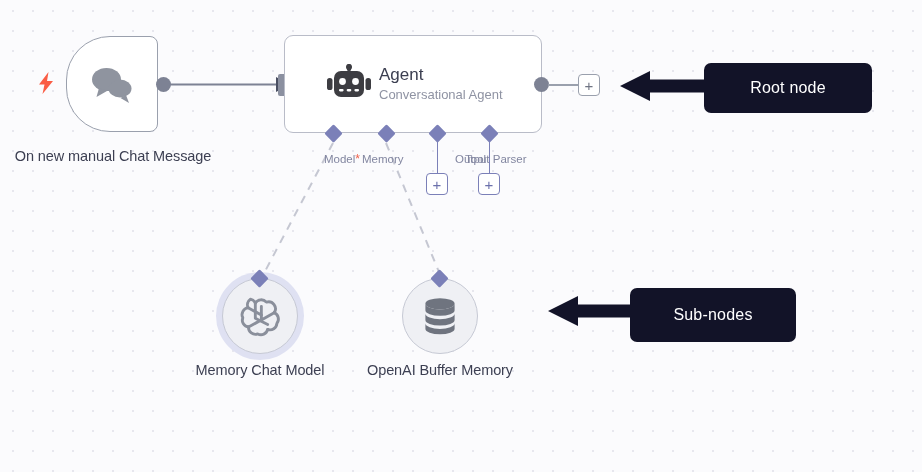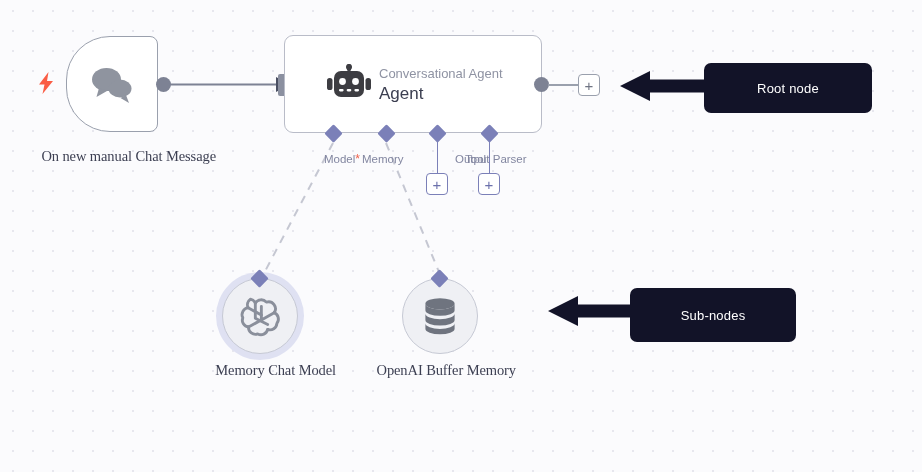--- a/index.html
+++ b/index.html
@@ -28,25 +28,25 @@
   }
 
   .layer {
     position: absolute;
     inset: 0;
   }
 
   
   .node-label {
     position: absolute;
-    text-align: right;
+    text-align: center;
     font-size: 14.5px;
     line-height: 20px;
     color: #3c3f52;
-    font-family: Liberation Serif, serif;
+    font-family: Liberation Sans, sans-serif;
     white-space: pre-line;
     letter-spacing: -0.1px;
   }
 
   
   #trigger-node {
     position: absolute;
     left: 66px;
     top: 36px;
     width: 92px;
@@ -235,21 +235,21 @@
 
   
   .callout {
     position: absolute;
     background: #121328;
     border-radius: 7px;
     color: #ffffff;
     display: flex;
     align-items: center;
     justify-content: center;
-    font-size: 13px;
+    font-size: 16px;
     letter-spacing: 0.2px;
     font-family: "Liberation Sans", sans-serif;
   }
   .callout-arrow {
     position: absolute;
   }
 
   svg { display: block; overflow: visible; }
 </style>
 </head>
@@ -289,22 +289,22 @@
     <rect x="7" y="7" width="30" height="26" rx="7" fill="#3d3d42"></rect>
     <rect x="0" y="14" width="5.5" height="12" rx="2.6" fill="#3d3d42"></rect>
     <rect x="38.5" y="14" width="5.5" height="12" rx="2.6" fill="#3d3d42"></rect>
     <circle cx="15.5" cy="17.5" r="3.4" fill="#ffffff"></circle>
     <circle cx="28.5" cy="17.5" r="3.4" fill="#ffffff"></circle>
     <rect x="12" y="25" width="4.6" height="2.4" rx="1.1" fill="#ffffff"></rect>
     <rect x="19.7" y="25" width="4.6" height="2.4" rx="1.1" fill="#ffffff"></rect>
     <rect x="27.4" y="25" width="4.6" height="2.4" rx="1.1" fill="#ffffff"></rect>
   </svg>
   <div id="agent-text">
+    <div id="agent-title">Agent</div>
     <div id="agent-subtitle">Conversational Agent</div>
-    <div id="agent-title">Agent</div>
   </div>
 </div>
 <div id="agent-out-dot"></div>
 <div id="agent-out-stub"></div>
 <div class="plus-box" id="agent-out-plus">+</div>
 
 <div class="port-diamond" style="left:327px; top:127px;"></div>
 <div class="port-label" style="left:324px; top:152px;"><span>Model</span><span class="port-req">*</span></div>
 
 <div class="port-diamond" style="left:380px; top:127px;"></div>

